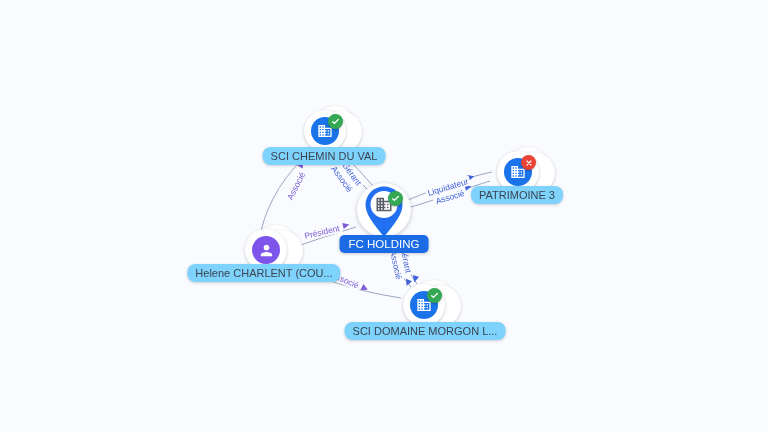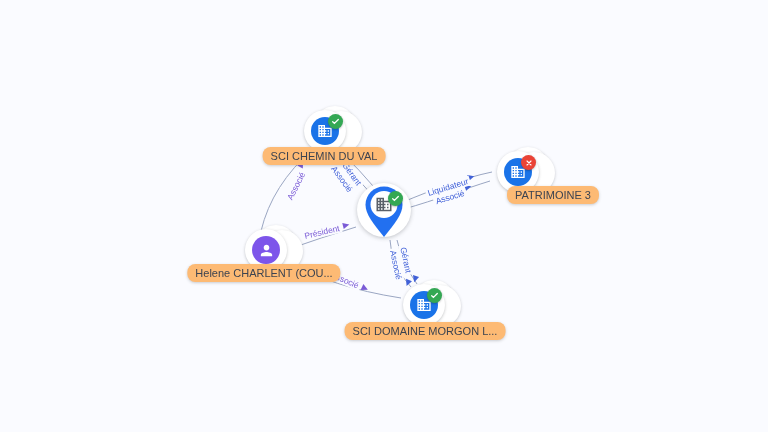--- a/index.html
+++ b/index.html
@@ -50,21 +50,21 @@
 
   .fc-node{position:absolute;z-index:3;cursor:pointer;}
   .fc-back{
     position:absolute;left:0;top:0;width:54px;height:54px;border-radius:50%;
     background:#ffffff;box-shadow:0 1px 4px rgba(60,64,67,.3);
   }
   .pin{position:absolute;left:7px;top:2px;}
 
   .nlabel{
     position:absolute;z-index:5;transform:translateX(-50%);
-    background:#fdba74;color:#3c4350;
+    background:#7dd3fc;color:#3c4350;
     font-size:11px;line-height:12px;white-space:nowrap;
     padding:3px 8px;border-radius:8px;
     box-shadow:0 1px 3px rgba(60,64,67,.25);
     cursor:pointer;
   }
   .nlabel.selected{
     background:#1b6ce4;color:#ffffff;border-radius:5px;
     font-size:11.5px;padding:3px 9px;
   }
 </style>
@@ -130,37 +130,38 @@
             <path d="M12 7V3H2v18h20V7H12zM6 19H4v-2h2v2zm0-4H4v-2h2v2zm0-4H4V9h2v2zm0-4H4V5h2v2zm4 12H8v-2h2v2zm0-4H8v-2h2v2zm0-4H8V9h2v2zm0-4H8V5h2v2zm10 12h-8v-2h2v-2h-2v-2h2v-2h-2V9h8v10zm-2-8h-2v2h2v-2zm0 4h-2v2h2v-2z"></path>
           </svg>
       </div>
     </div>
     <div class="badge red" style="left:24px;top:4px;">
       <svg width="8" height="8" viewBox="0 0 24 24">
           <path d="M6 6l12 12M18 6L6 18" stroke="#ffffff" stroke-width="3.4" stroke-linecap="round"></path>
         </svg>
     </div>
   </div>
-  <div class="nlabel" style="left:517px;top:186px;margin-left:36px;">PATRIMOINE 3</div>
+  <div class="nlabel" style="left:517px;top:186px;">PATRIMOINE 3</div>
 
   <div class="fc-node" style="left:357px;top:183px;width:54px;height:58px;">
     <div class="fc-back"></div>
     <svg class="pin" width="40" height="54" viewBox="0 0 40 54">
       <path d="M20 1.5C9.8 1.5 1.5 9.6 1.5 19.8 C1.5 29 9 38.6 20 52 C31 38.6 38.5 29 38.5 19.8 C38.5 9.6 30.2 1.5 20 1.5Z" fill="#2270f0"></path>
       <circle cx="20" cy="19.5" r="13.5" fill="#ffffff"></circle>
       <g transform="translate(11,10.5) scale(0.75)" fill="#5a6069">
         <path d="M12 7V3H2v18h20V7H12zM6 19H4v-2h2v2zm0-4H4v-2h2v2zm0-4H4V9h2v2zm0-4H4V5h2v2zm4 12H8v-2h2v2zm0-4H8v-2h2v2zm0-4H8V9h2v2zm0-4H8V5h2v2zm10 12h-8v-2h2v-2h-2v-2h2v-2h-2V9h8v10zm-2-8h-2v2h2v-2zm0 4h-2v2h2v-2z"></path>
       </g>
     </svg>
     <div class="badge green" style="left:31px;top:8px;">
       <svg width="9" height="9" viewBox="0 0 24 24">
           <path d="M4.5 12.5l4.5 4.5 10.5-10.5" stroke="#ffffff" stroke-width="3.4" fill="none" stroke-linecap="round"></path>
         </svg>
     </div>
   </div>
+  <div class="nlabel selected" style="left:384px;top:235px;">FC HOLDING</div>
 
   <div class="node" style="left:245px;top:229px;">
     <div class="stack"></div>
     <div class="disc">
       <div class="idisc person">
         <svg width="17" height="17" viewBox="0 0 24 24" fill="#ffffff">
             <path d="M12 12c2.21 0 4-1.79 4-4s-1.79-4-4-4-4 1.79-4 4 1.79 4 4 4zm0 2c-2.67 0-8 1.34-8 4v2h16v-2c0-2.66-5.33-4-8-4z"></path>
           </svg>
       </div>
     </div>

